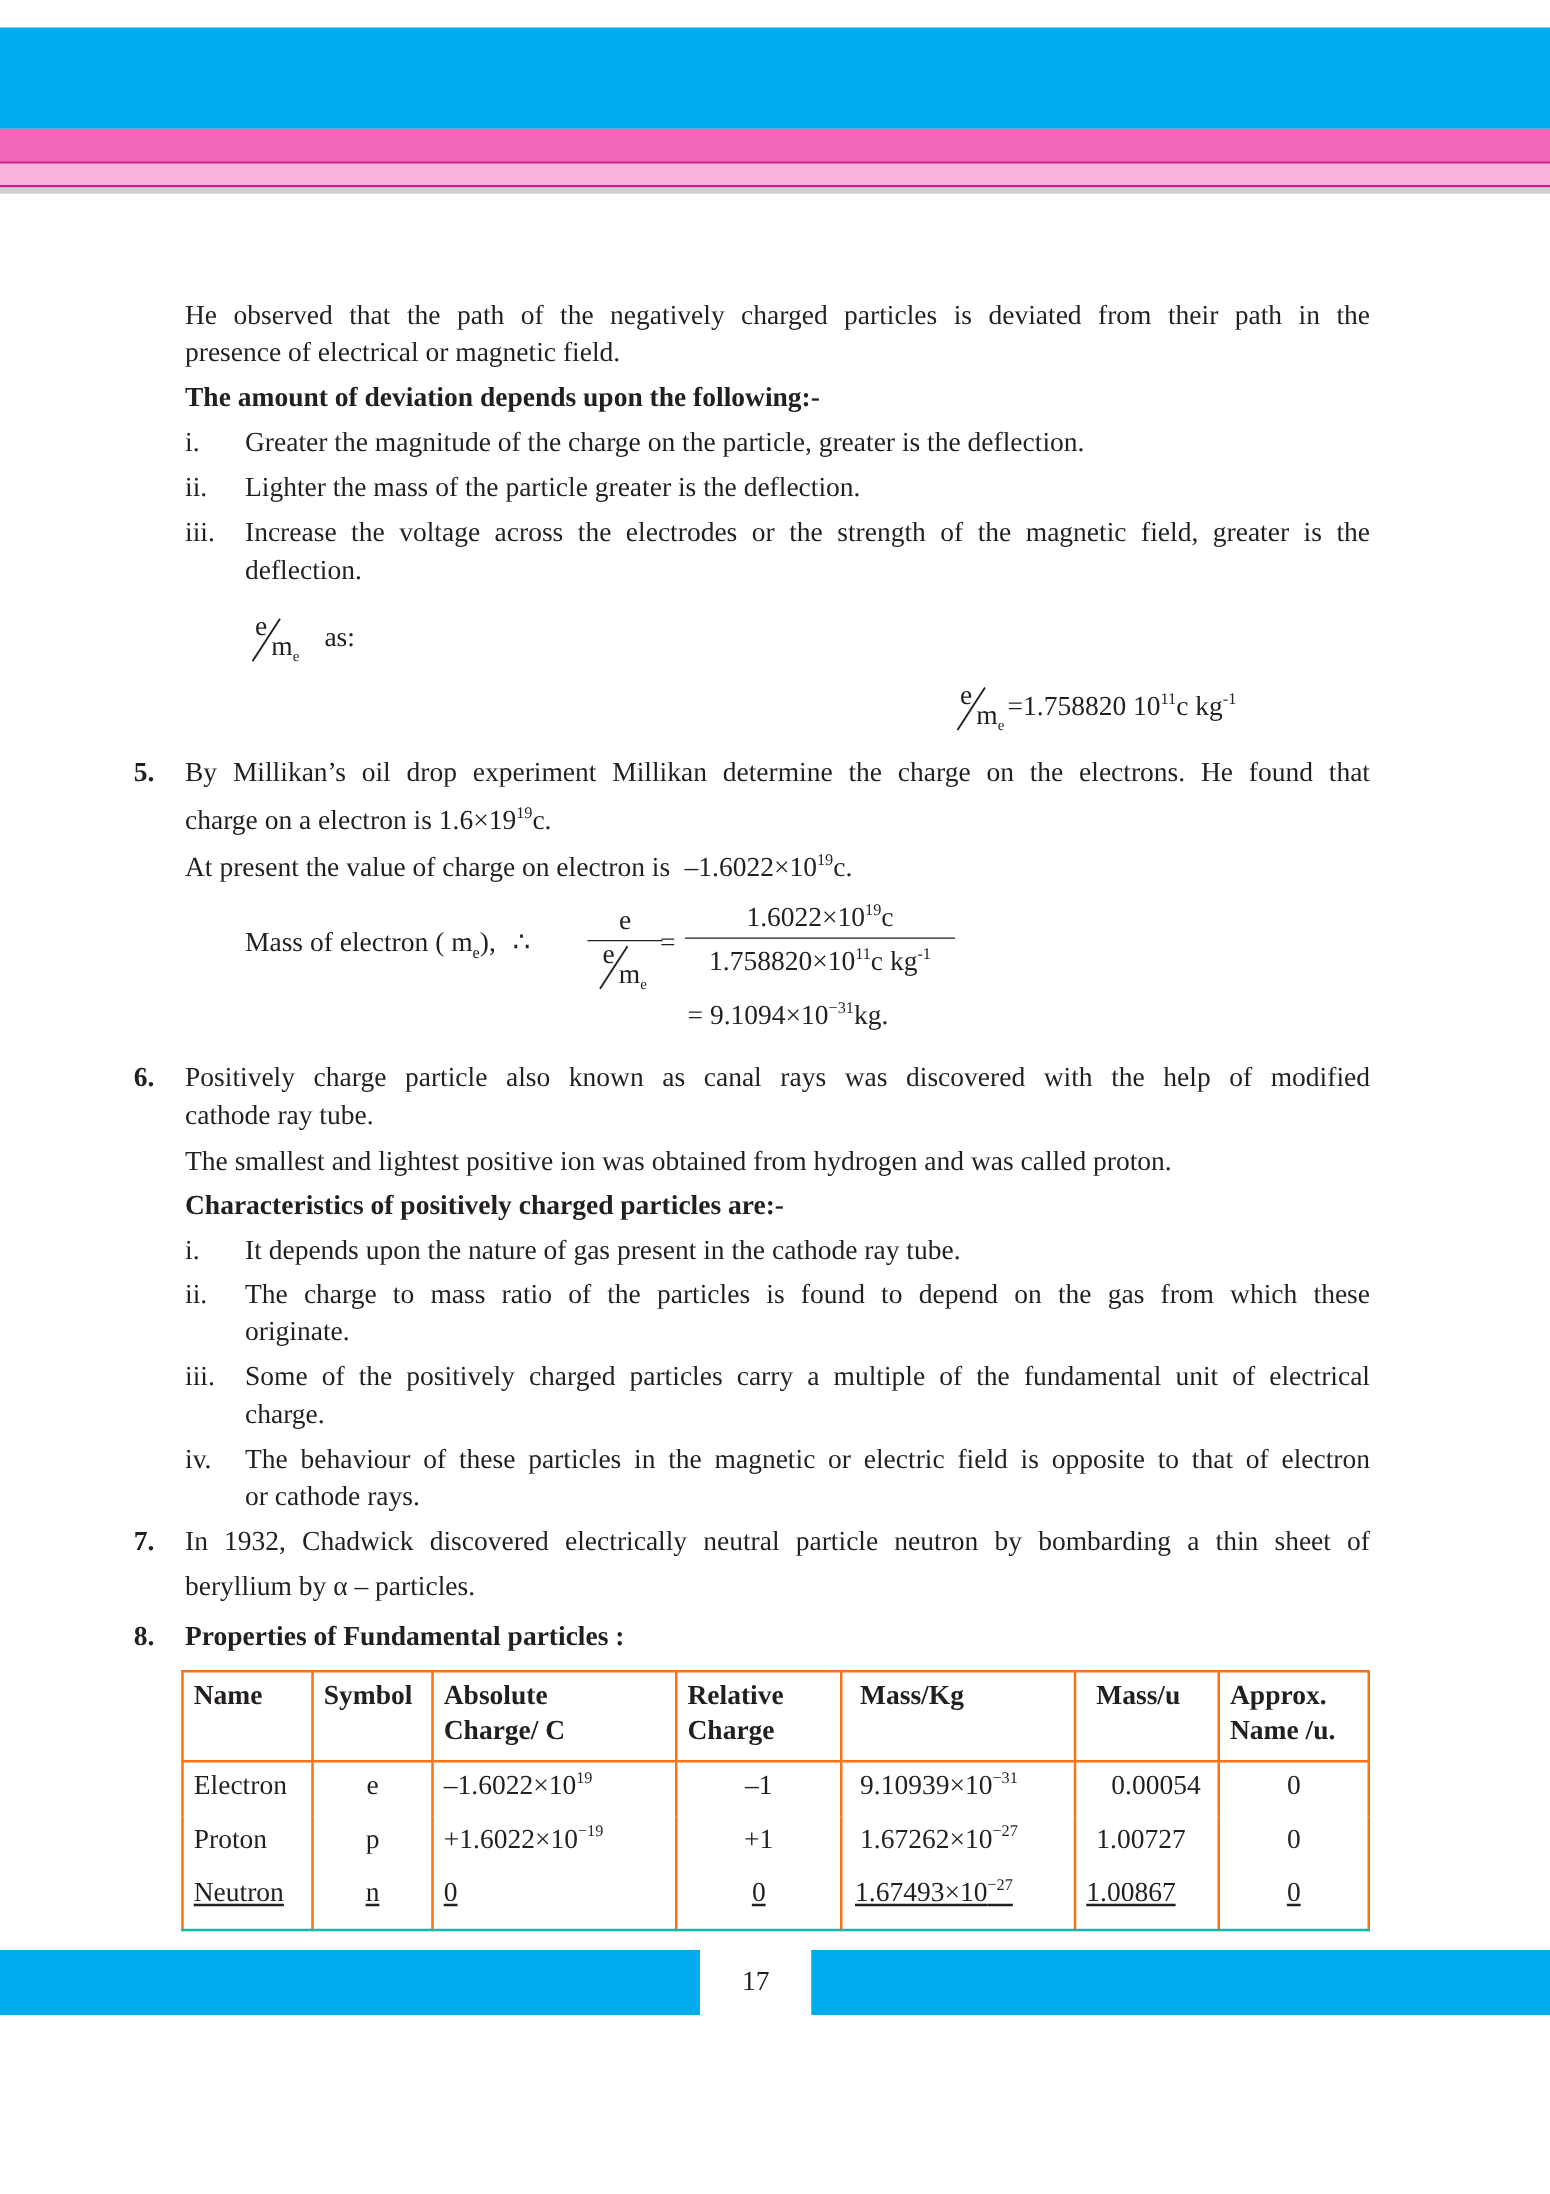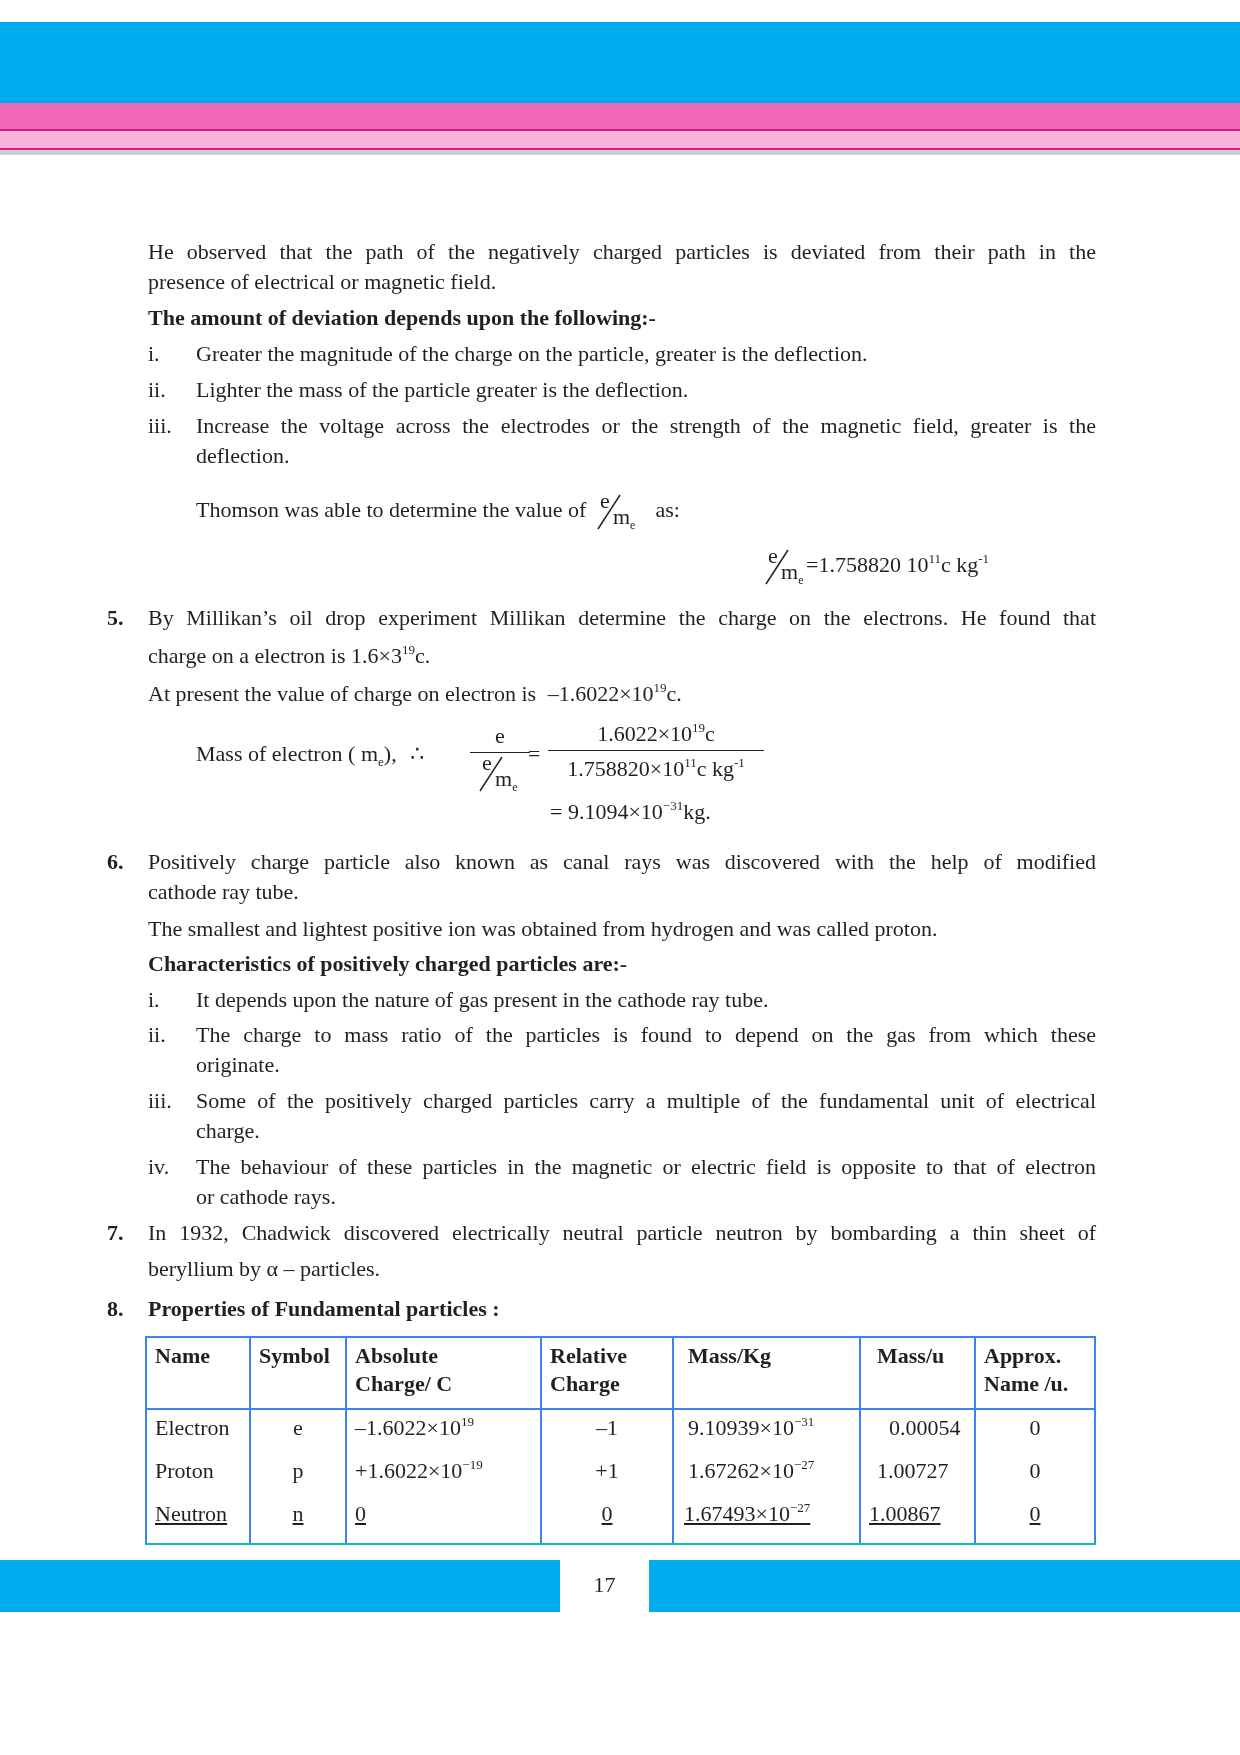--- a/index.html
+++ b/index.html
@@ -25,21 +25,21 @@
   sup, sub { font-size: 13px; line-height: 0; }
   sup { vertical-align: 9px; }
   sub { vertical-align: -5px; }
   .frac { display: inline-block; position: relative; width: 46px; height: 40px; vertical-align: -14px; }
   .frac .n { position: absolute; left: 8px; top: -4px; font-size: 22px; }
   .frac .d { position: absolute; left: 21px; top: 12px; font-size: 22px; }
   .frac .d sub { font-size: 12px; }
   .frac .slash { position: absolute; left: 2px; top: 0; width: 30px; height: 40px; }
 
   table.props { border-collapse: collapse; font-size: 22px; color: #231f20; }
-  table.props th, table.props td { border: 2px solid #3b82f6; padding: 4px 8px; vertical-align: top; }
+  table.props th, table.props td { border: 2px solid #f97316; padding: 4px 8px; vertical-align: top; }
   table.props th { text-align: left; font-weight: bold; line-height: 28px; height: 62px; }
   table.props tbody td { border-top: none; border-bottom: none; height: 38px; padding-top: 5px; padding-bottom: 0; }
   table.props tbody tr:first-child td { border-top: 2px solid #231f20; }
   table.props tbody tr:last-child td { border-bottom: 2px solid #14b8a6; height: 42px; text-decoration: underline; }
   .c { text-align: center; }
 </style>
 </head>
 <body>
 
 <div class="abs hdr-blue"></div>
@@ -55,21 +55,20 @@
 
 <div class="abs txt" style="left:148px; top:340px;">i.</div>
 <div class="abs txt" style="left:196px; top:340px;">Greater the magnitude of the charge on the particle, greater is the deflection.</div>
 <div class="abs txt" style="left:148px; top:376px;">ii.</div>
 <div class="abs txt" style="left:196px; top:376px;">Lighter the mass of the particle greater is the deflection.</div>
 <div class="abs txt" style="left:148px; top:412px;">iii.</div>
 <div class="abs txt justify" style="left:196px; top:412px; width:900px;">Increase the voltage across the electrodes or the strength of the magnetic field, greater is the</div>
 <div class="abs txt" style="left:196px; top:442px;">deflection.</div>
 
 <div class="abs txt" style="left:196px; top:491px;">
-  <span>Thomson was able to determine the value of</span>
   <span class="frac">
     <span class="n">e</span>
     <svg class="slash" viewBox="0 0 30 40">
         <line x1="4" y1="38" x2="26" y2="4" stroke="#231f20" stroke-width="1.5"></line>
       </svg>
     <span class="d"><span>m</span><sub>e</sub></span>
   </span>
   <span style="margin-left:12px;">as:</span>
 </div>
 
@@ -79,21 +78,21 @@
     <svg class="slash" viewBox="0 0 30 40">
         <line x1="4" y1="38" x2="26" y2="4" stroke="#231f20" stroke-width="1.5"></line>
       </svg>
     <span class="d"><span>m</span><sub>e</sub></span>
   </span><span>=1.758820  10</span><sup>11</sup><span>c kg</span><sup>-1</sup>
 </div>
 
 <div class="abs txt num" style="left:107px; top:604px;">5.</div>
 <div class="abs txt justify" style="left:148px; top:604px; width:948px;">By Millikan’s oil drop experiment Millikan determine the charge on the electrons. He found that</div>
 <div class="abs txt" style="left:148px; top:642px;">
-  <span>charge on a electron is 1.6×3</span><sup>19</sup><span>c.</span>
+  <span>charge on a electron is 1.6×19</span><sup>19</sup><span>c.</span>
 </div>
 <div class="abs txt" style="left:148px; top:680px;">
   <span>At present the value of charge on electron is</span>
   <span style="margin-left:6px;">–1.6022×10</span><sup>19</sup><span>c.</span>
 </div>
 
 <div class="abs txt" style="left:196px; top:740px;">
   <span>Mass of electron ( m</span><sub>e</sub><span>),</span>
   <span style="margin-left:8px;">∴</span>
 </div>

